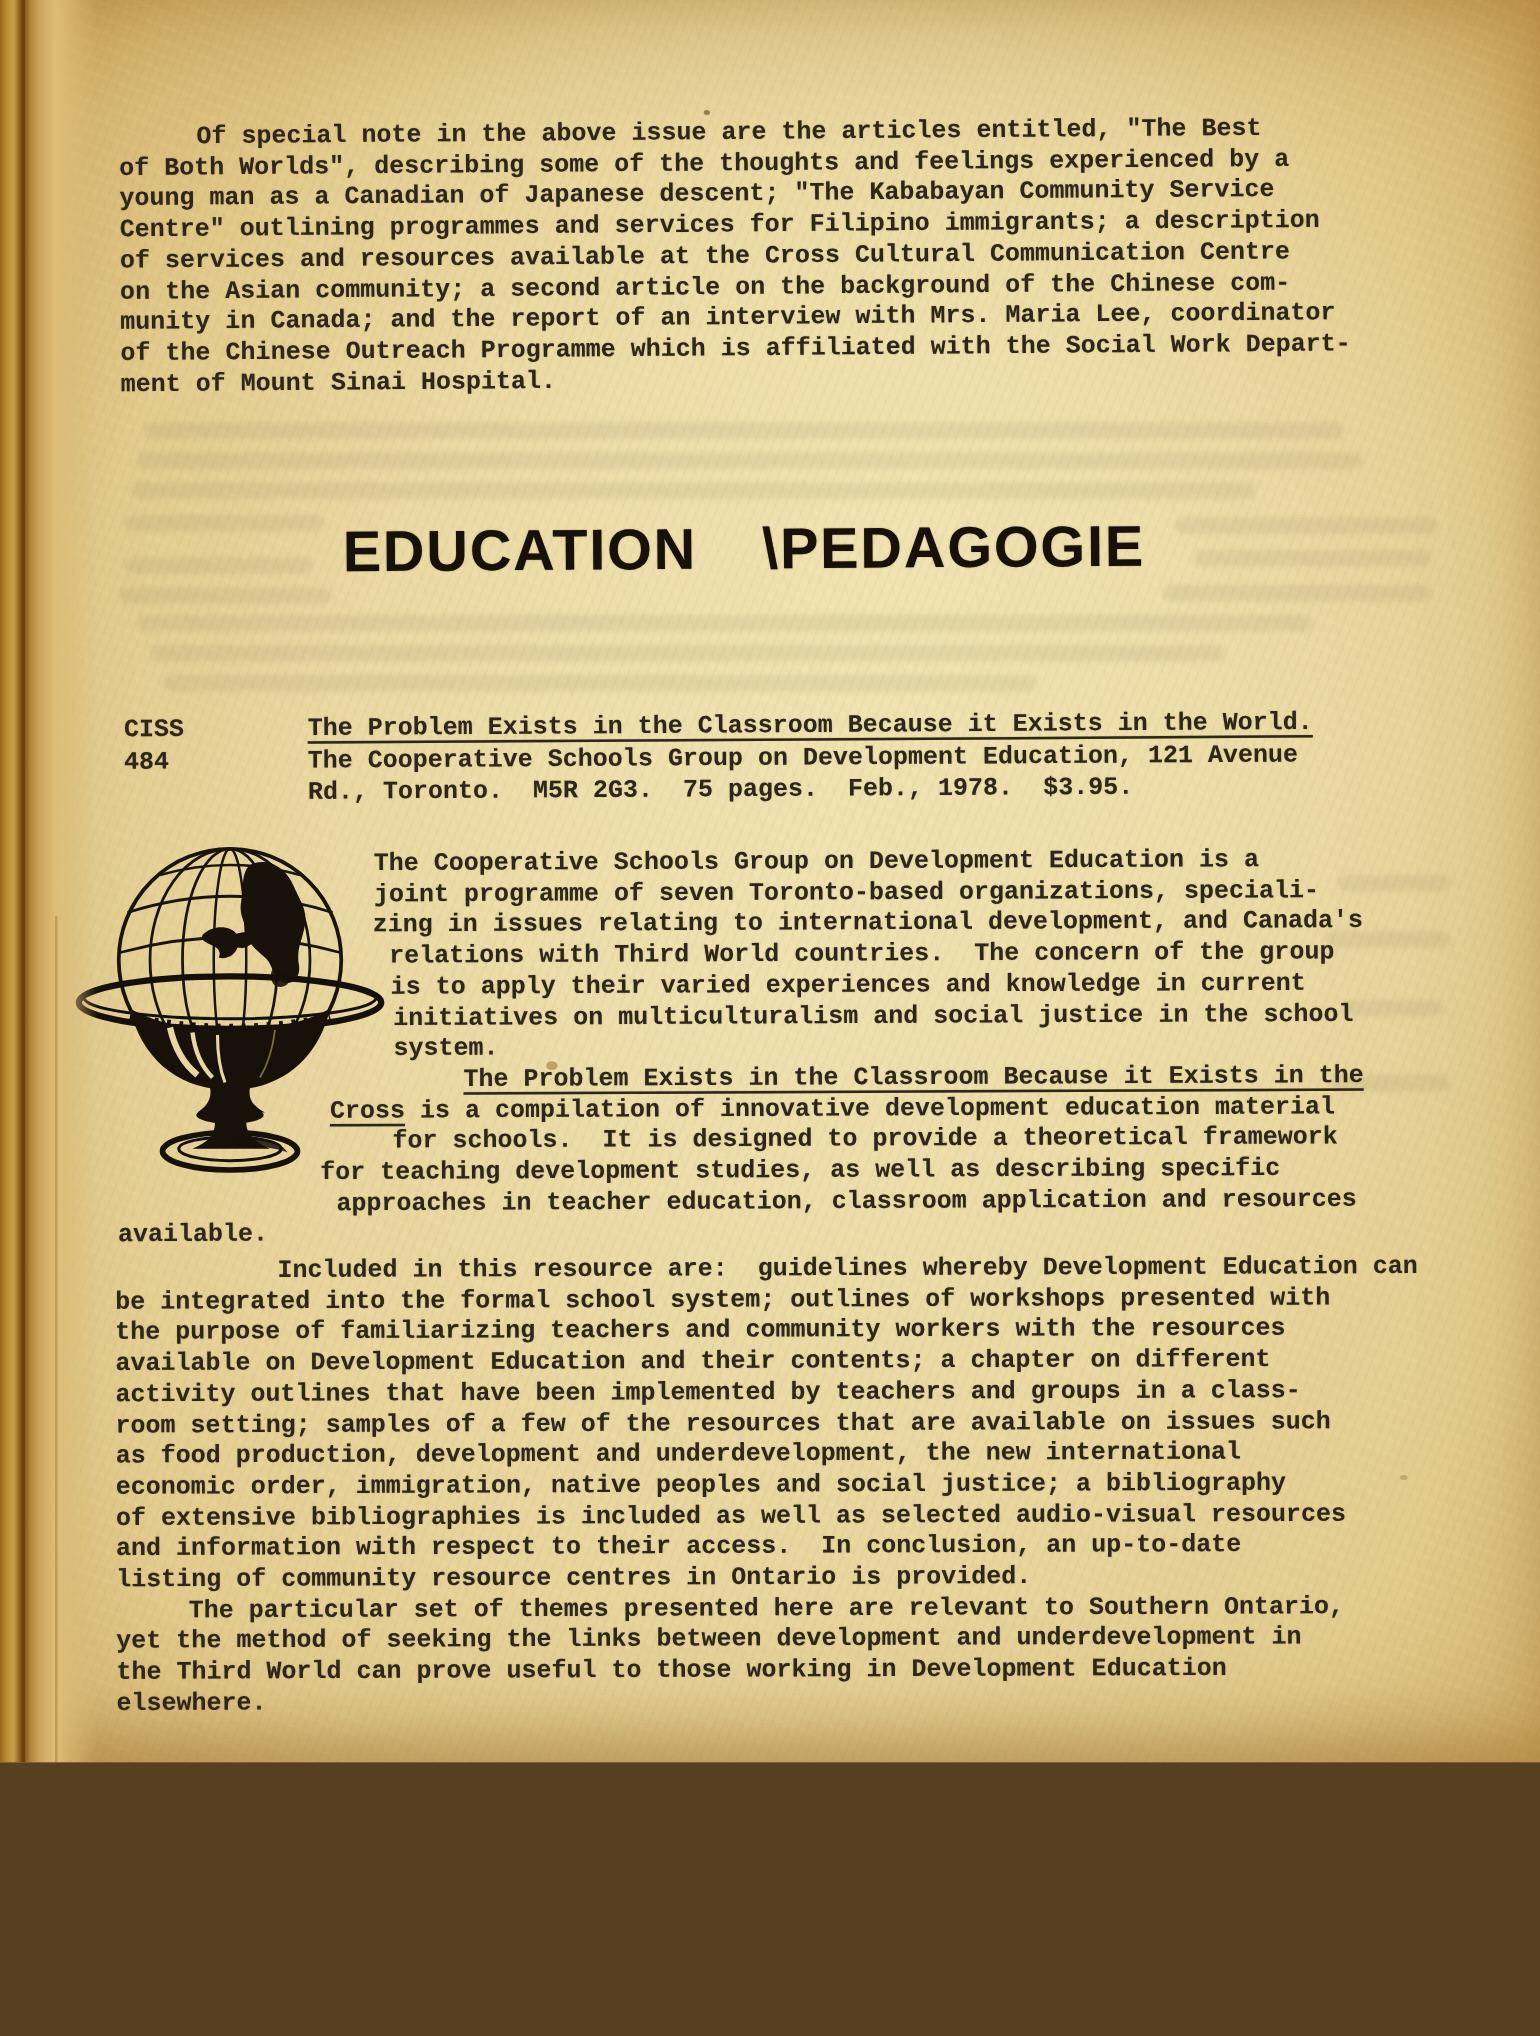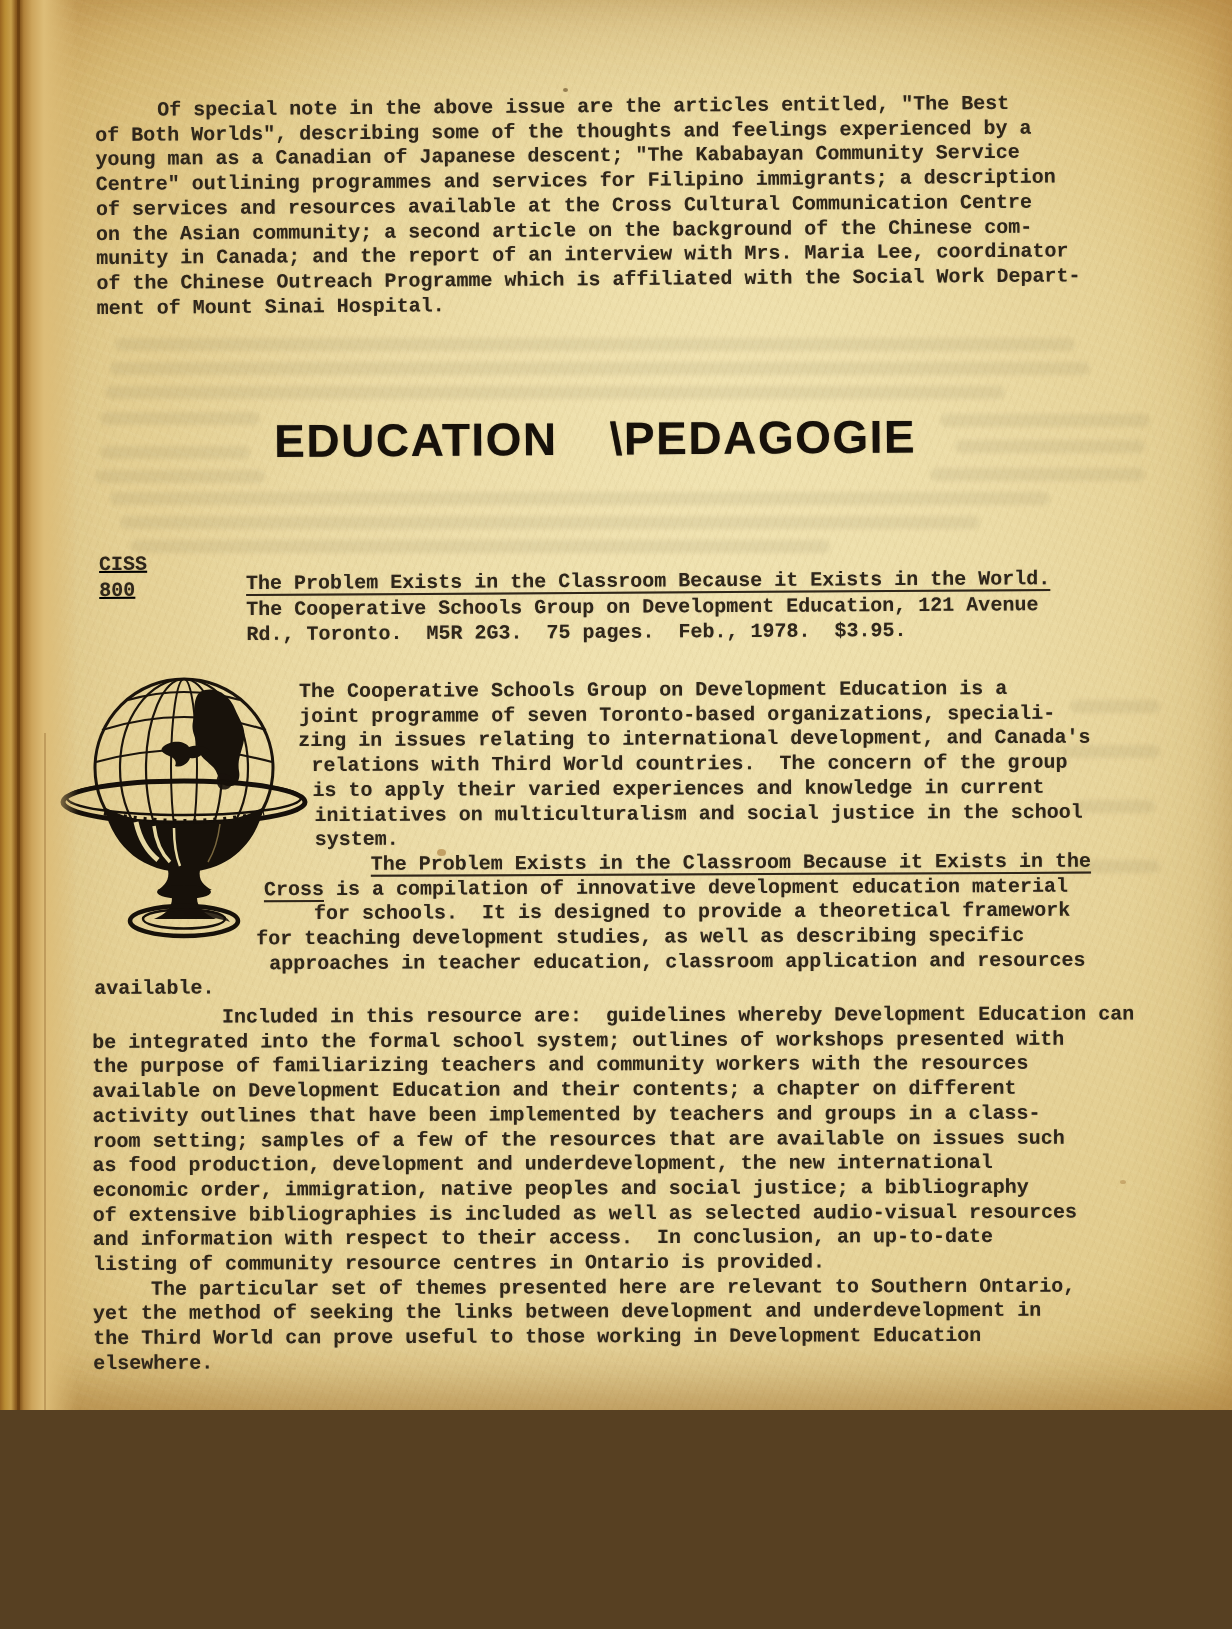--- a/index.html
+++ b/index.html
@@ -56,21 +56,21 @@
   .block{position:absolute;z-index:2;}
 
   .intro{left:95px;top:99px;transform:rotate(-.45deg);transform-origin:left top;}
   .heading{
     left:274px;top:414px;margin:0;transform:rotate(-.4deg);transform-origin:left top;
     font-family:"Liberation Sans","DejaVu Sans",sans-serif;
     font-weight:bold;font-size:46px;letter-spacing:1.5px;color:#17110a;
     text-shadow:0 0 1px rgba(23,17,10,.5);
   }
   .heading .w2{margin-left:52px;}
-  .entry-code{left:99px;top:552px;transform:rotate(-.35deg);transform-origin:left top;text-decoration:underline;}
+  .entry-code{left:99px;top:572px;transform:rotate(-.35deg);transform-origin:left top;}
   .entry-code .ln{line-height:25.6px;}
   .entry-text{left:246px;top:571px;transform:rotate(-.35deg);transform-origin:left top;}
   .entry-text .ln{line-height:25.6px;}
 
   .globe{position:absolute;left:70px;top:656px;z-index:2;overflow:visible;}
   .wrap{left:85px;top:681px;transform:rotate(-.25deg);transform-origin:left top;}
   .main{left:92px;top:1006px;transform:rotate(-.2deg);transform-origin:left top;}
   .footer-left{left:85px;top:1450px;transform:rotate(-.5deg);}
   .footer-right{left:858px;top:1464px;}
 </style>
@@ -110,21 +110,21 @@
     <div class="ln">on the Asian community; a second article on the background of the Chinese com-</div>
     <div class="ln">munity in Canada; and the report of an interview with Mrs. Maria Lee, coordinator</div>
     <div class="ln">of the Chinese Outreach Programme which is affiliated with the Social Work Depart-</div>
     <div class="ln">ment of Mount Sinai Hospital.</div>
   </div>
 
   <h1 class="block heading"><span class="w1">EDUCATION</span><span class="w2">\PEDAGOGIE</span></h1>
 
   <div class="block entry-code">
     <div class="ln">CISS</div>
-    <div class="ln">800</div>
+    <div class="ln">484</div>
   </div>
   <div class="block entry-text">
     <div class="ln u">The Problem Exists in the Classroom Because it Exists in the World.</div>
     <div class="ln">The Cooperative Schools Group on Development Education, 121 Avenue</div>
     <div class="ln">Rd., Toronto.  M5R 2G3.  75 pages.  Feb., 1978.  $3.95.</div>
   </div>
 
   <svg class="globe" width="232" height="290" viewBox="0 0 232 290">
     <g stroke="#1b140c" fill="none" stroke-width="3">
       <circle cx="114" cy="112" r="89"></circle>

